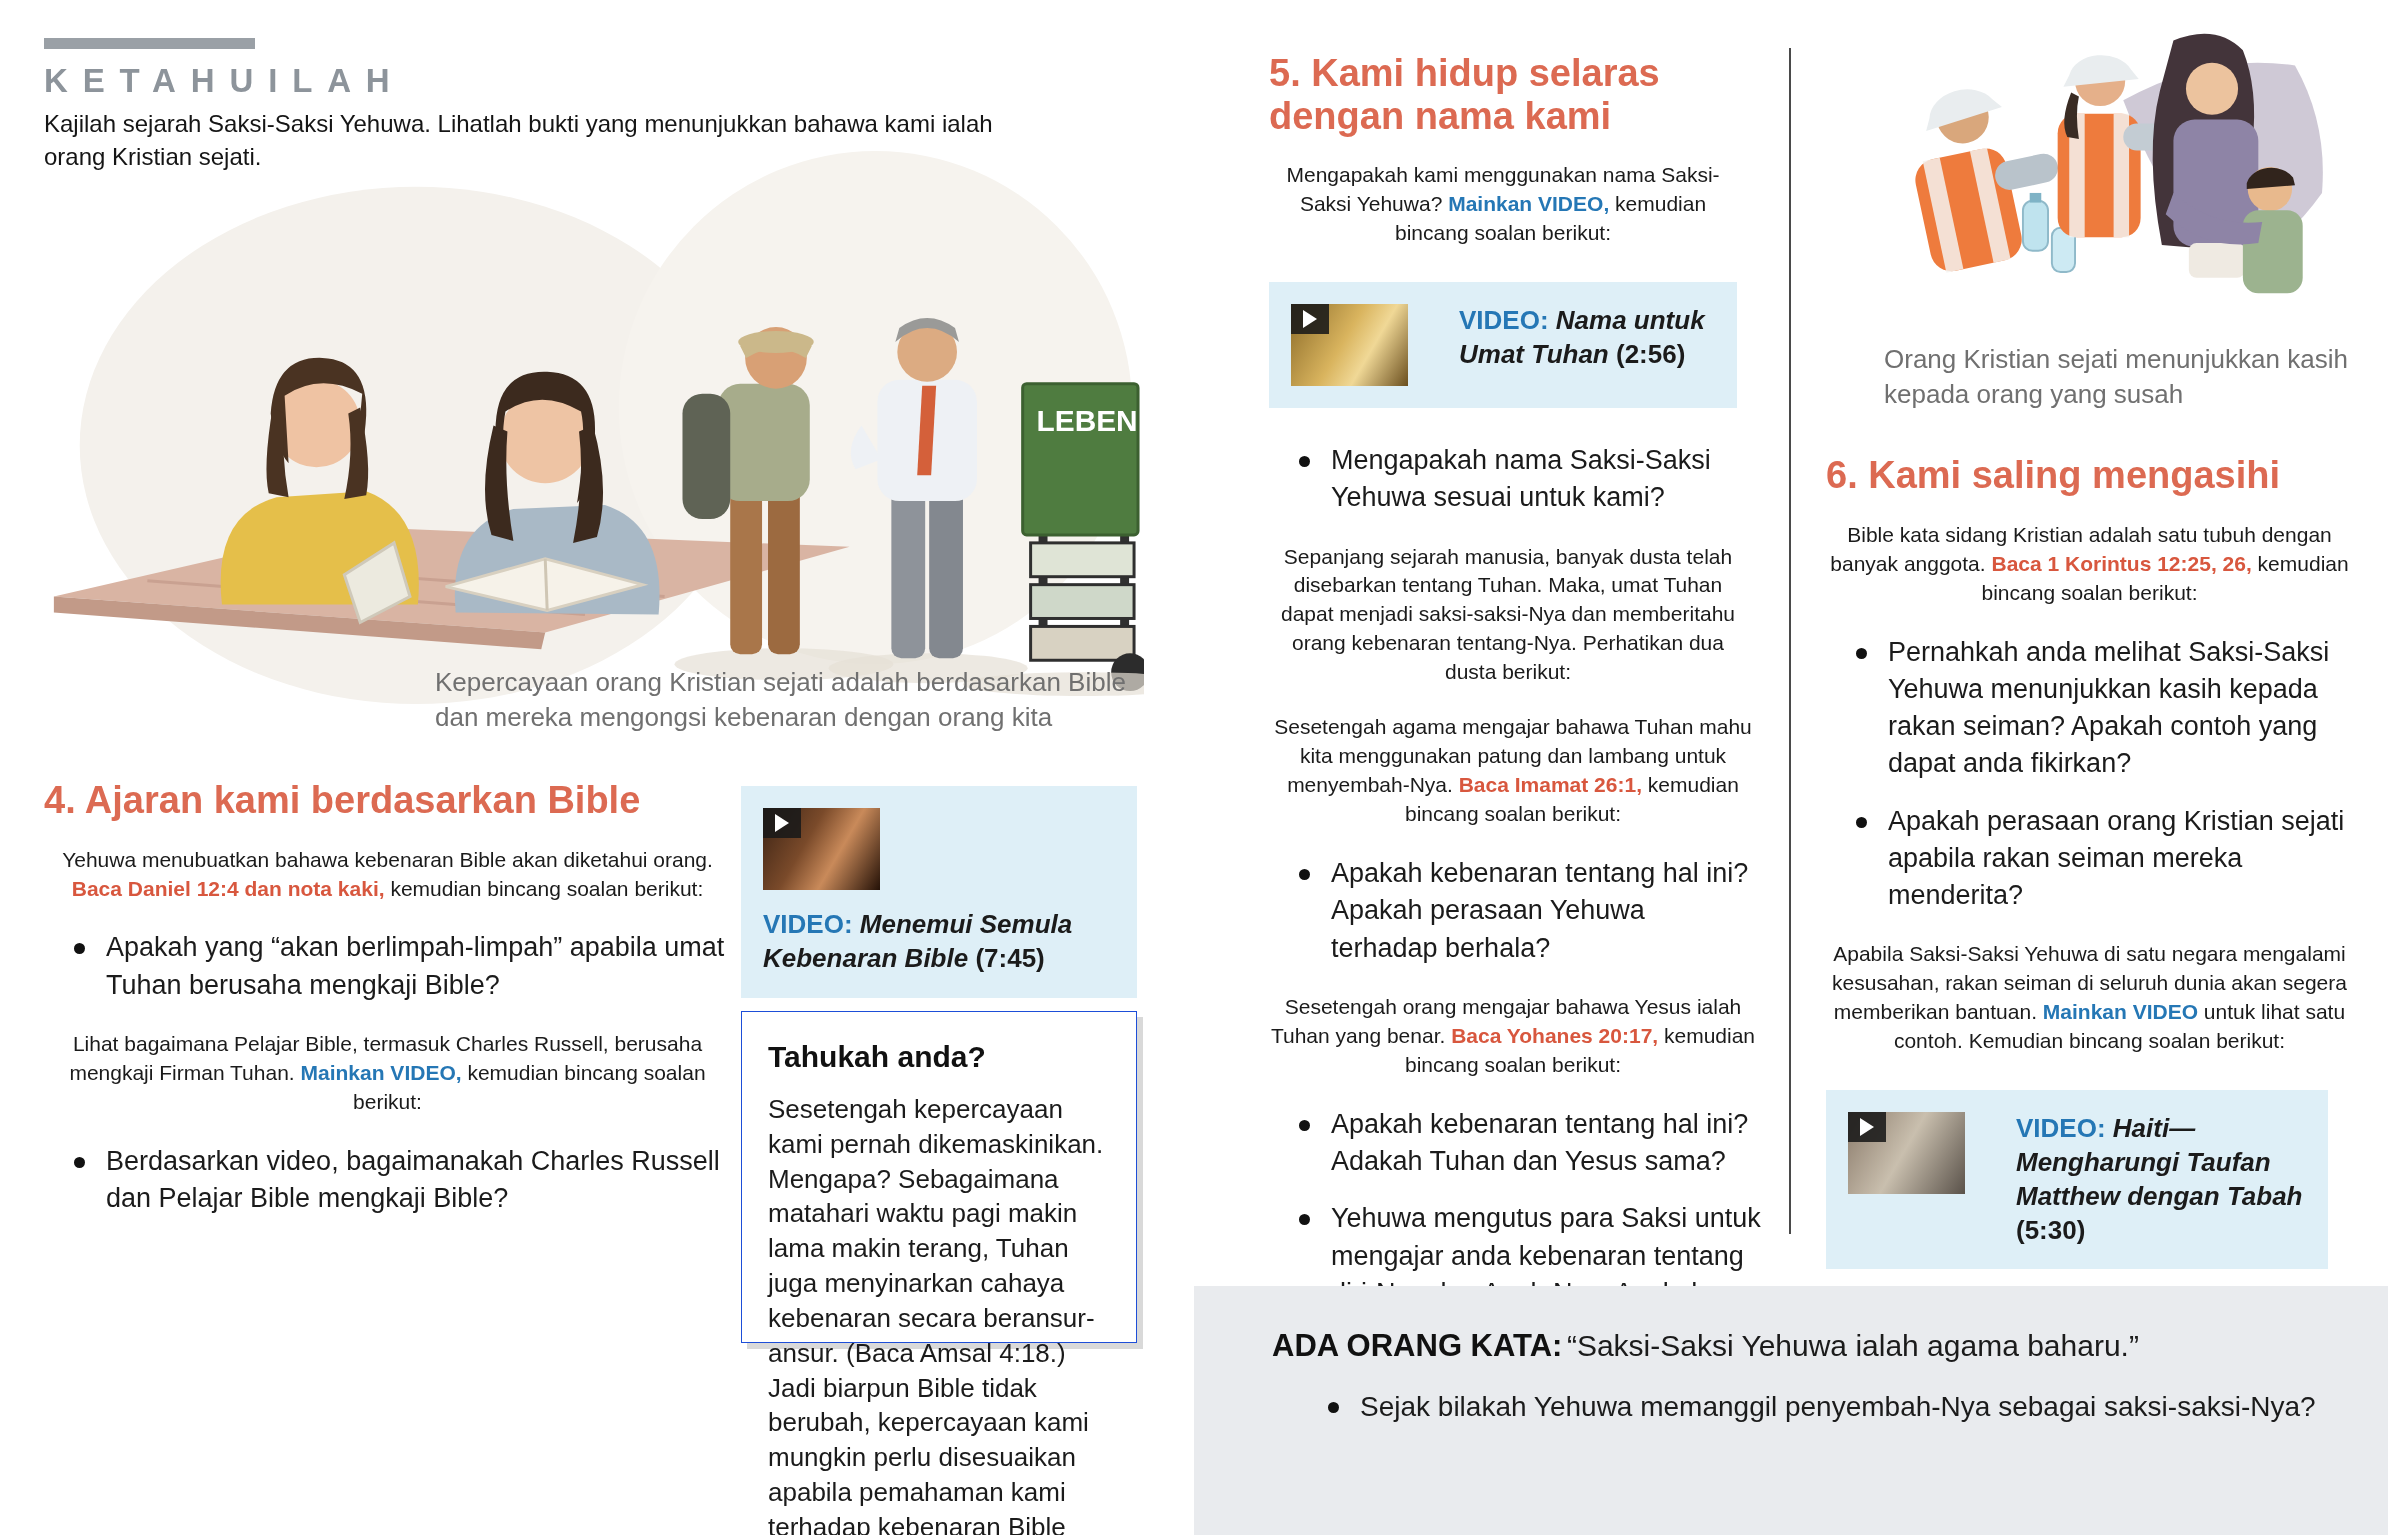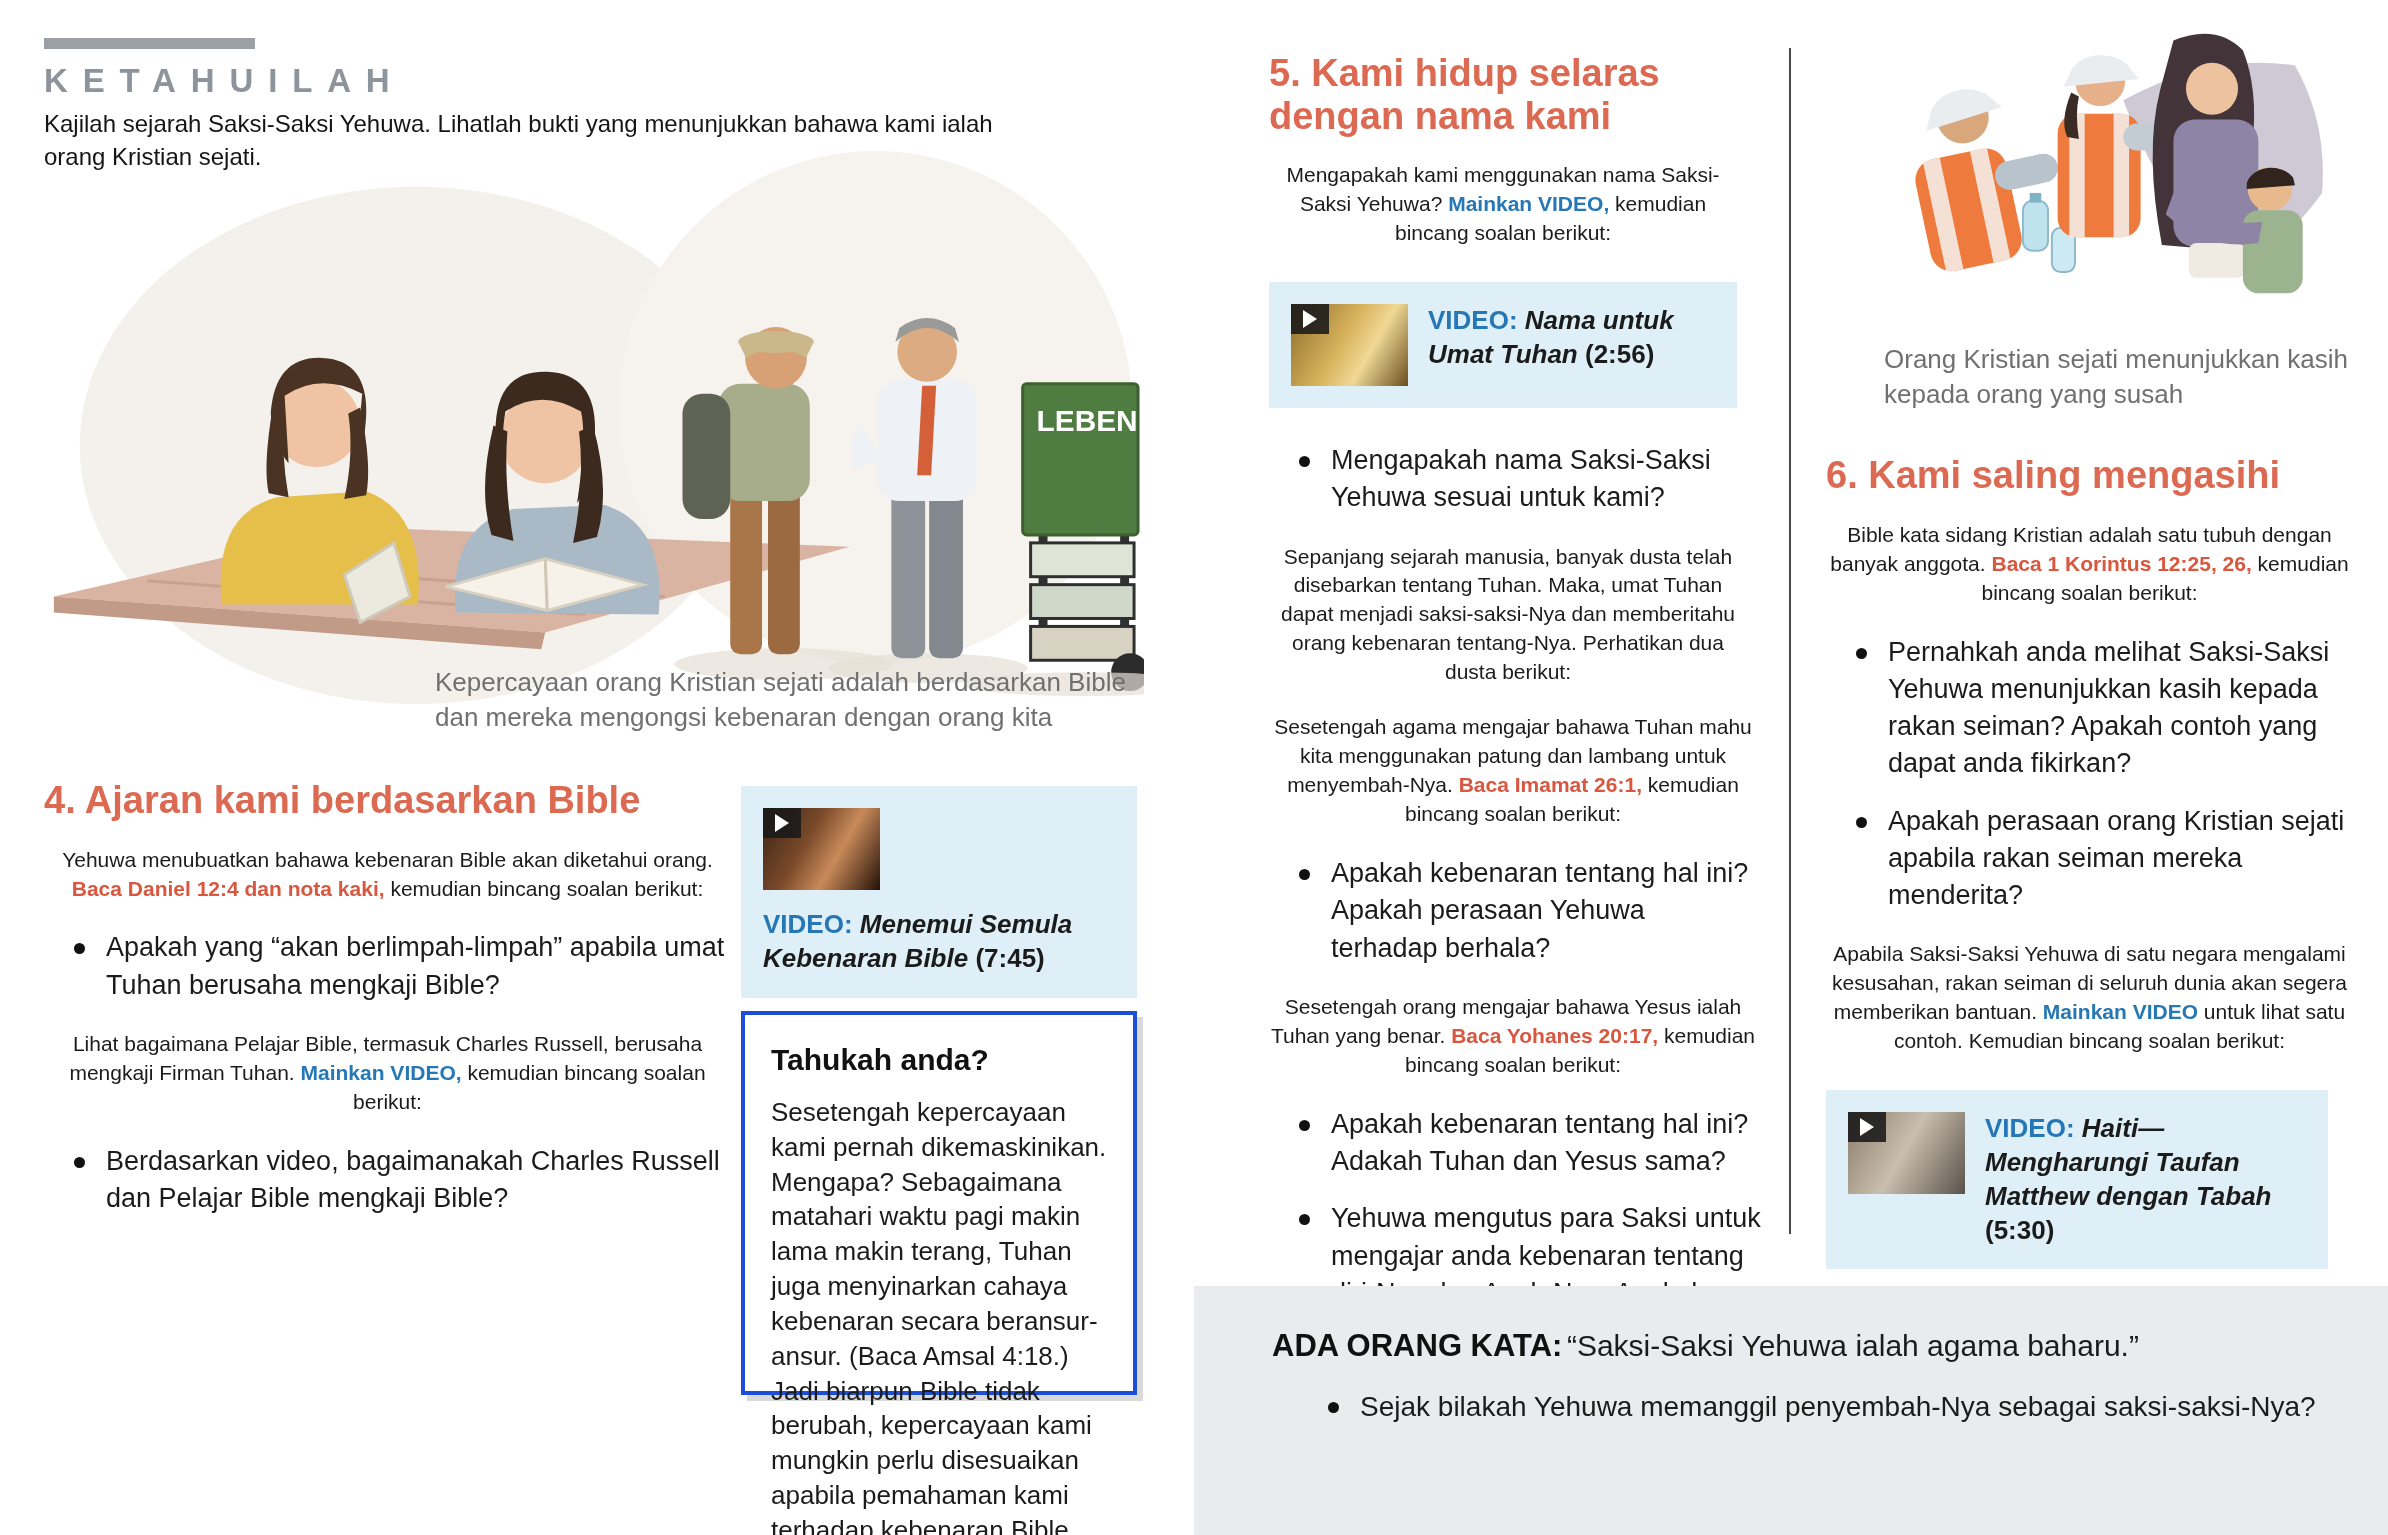--- a/index.html
+++ b/index.html
@@ -25,37 +25,37 @@
   .vlink{color:#2577b5;font-weight:bold;}
   ul.bullets{list-style:none;margin:16px 0 26px 0;padding:0 0 0 30px;}
   ul.bullets li{position:relative;padding-left:32px;font-size:27px;line-height:1.38;margin-bottom:20px;}
   ul.bullets li::before{content:"";position:absolute;left:0;top:14px;width:11px;height:11px;border-radius:50%;background:#111;}
   
   .sec4{position:absolute;left:44px;top:779px;width:687px;}
   .col5{position:absolute;left:1269px;top:52px;width:502px;}
   .col6{position:absolute;left:1826px;top:0px;width:527px;}
   .divider{position:absolute;left:1789px;top:48px;width:2px;height:1186px;background:#4a4a4a;}
   
-  .videobox{background:#deeff7;padding:22px;box-sizing:border-box;}
+  .videobox{background:#deeff7;padding:22px;box-sizing:border-box;gap:31px;}
   .videobox.stack{position:absolute;left:741px;top:786px;width:396px;}
   .videobox.row{display:flex;align-items:flex-start;}
   .thumb{position:relative;width:117px;height:82px;flex:none;}
   .thumb .play{position:absolute;left:0;top:0;width:38px;height:30px;background:rgba(25,25,25,.88);display:flex;align-items:center;justify-content:center;}
   .thumb .play i{display:block;width:0;height:0;border-top:9px solid transparent;border-bottom:9px solid transparent;border-left:14px solid #ffffff;}
   .t1{background:linear-gradient(120deg,#3a2214 0%,#7a4a2a 38%,#c98a5a 62%,#241107 100%);}
   .t2{background:linear-gradient(120deg,#8a6a28 0%,#d9b45e 45%,#f0d896 65%,#6a4e1e 100%);}
   .t3{background:linear-gradient(120deg,#8a7a6a 0%,#c9bfae 48%,#5a524a 100%);}
   .vcap{font-size:26px;line-height:1.3;color:#1b1b1b;}
   .vcap .title{font-style:italic;font-weight:bold;}
   .vcap .dur{font-weight:bold;}
   .videobox.stack .vcap{margin-top:18px;}
   .videobox.row .vcap{padding-left:20px;}
   
-  .dyk{position:absolute;left:741px;top:1011px;width:396px;height:384px;box-sizing:border-box;
-       background:#ffffff;border:4px solid #1d4ed8;box-shadow:6px 6px 0 #d9d9d9;padding:28px 26px;}
+  .dyk{position:absolute;left:741px;top:1011px;width:396px;height:332px;box-sizing:border-box;
+       background:#ffffff;border:1px solid #1d4ed8;box-shadow:6px 6px 0 #d9d9d9;padding:28px 26px;}
   .dyk h3{margin:0 0 18px 0;font-size:30px;font-weight:bold;color:#111;}
   .dyk p{margin:0;font-size:26px;line-height:1.34;color:#1b1b1b;}
   
   .relief{width:527px;height:328px;}
   .photo-caption{margin:10px 0 0 58px;font-size:26px;line-height:1.35;color:#707070;}
   .col6 .h-orange{margin-top:42px;}
   
   .quotebox{position:absolute;left:1194px;top:1286px;width:1194px;height:250px;background:#e9ebee;box-sizing:border-box;padding:42px 60px 0 78px;}
   .quotebox .lead{font-size:31px;font-weight:bold;color:#111;}
   .quotebox .quote{font-size:30px;color:#1b1b1b;}

